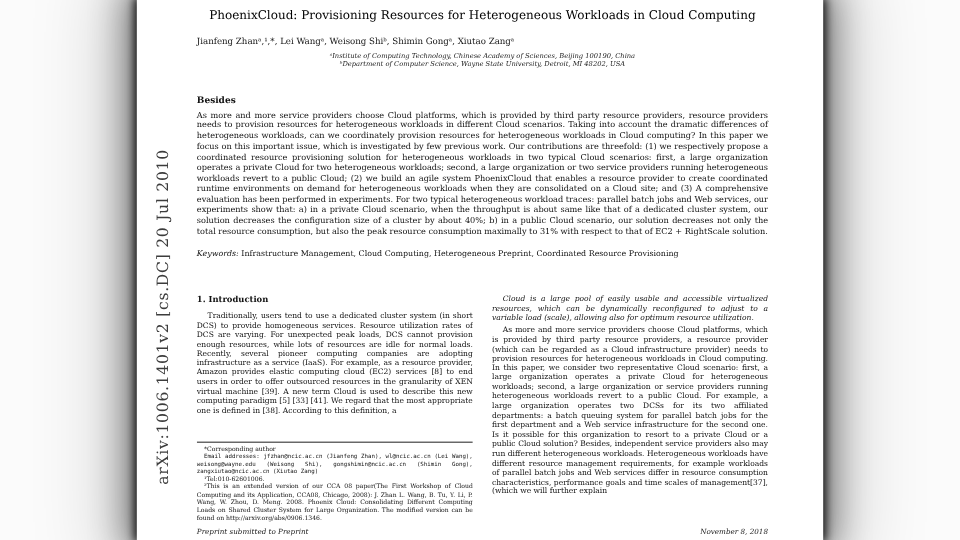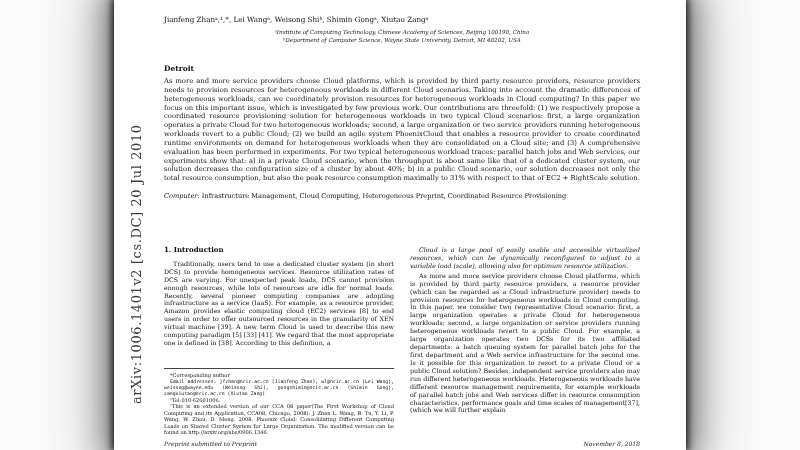--- a/index.html
+++ b/index.html
@@ -40,30 +40,31 @@
 </style>
 </head>
 <body>
 
 <div class="stage">
   <div class="paper">
 
     <div class="arxiv-stamp">arXiv:1006.1401v2  [cs.DC]  20 Jul 2010</div>
 
     <div class="content">
+      <div class="title">PhoenixCloud: Provisioning Resources for Heterogeneous Workloads in Cloud Computing</div>
       <div class="authors">Jianfeng Zhanᵃ,¹,*, Lei Wangᵃ, Weisong Shiᵇ, Shimin Gongᵃ, Xiutao Zangᵃ</div>
       <div class="affils">
         <div>ᵃInstitute of Computing Technology, Chinese Academy of Sciences, Beijing 100190, China</div>
         <div>ᵇDepartment of Computer Science, Wayne State University, Detroit, MI 48202, USA</div>
       </div>
 
-      <div class="abs-head">Detroit</div>
+      <div class="abs-head">Besides</div>
       <div class="abs-body">As more and more service providers choose Cloud platforms, which is provided by third party resource providers, resource providers needs to provision resources for heterogeneous workloads in different Cloud scenarios. Taking into account the dramatic differences of heterogeneous workloads, can we coordinately provision resources for heterogeneous workloads in Cloud computing? In this paper we focus on this important issue, which is investigated by few previous work. Our contributions are threefold: (1) we respectively propose a coordinated resource provisioning solution for heterogeneous workloads in two typical Cloud scenarios: first, a large organization operates a private Cloud for two heterogeneous workloads; second, a large organization or two service providers running heterogeneous workloads revert to a public Cloud; (2) we build an agile system PhoenixCloud that enables a resource provider to create coordinated runtime environments on demand for heterogeneous workloads when they are consolidated on a Cloud site; and (3) A comprehensive evaluation has been performed in experiments. For two typical heterogeneous workload traces: parallel batch jobs and Web services, our experiments show that: a) in a private Cloud scenario, when the throughput is about same like that of a dedicated cluster system, our solution decreases the configuration size of a cluster by about 40%; b) in a public Cloud scenario, our solution decreases not only the total resource consumption, but also the peak resource consumption maximally to 31% with respect to that of EC2 + RightScale solution.</div>
       <div class="keywords">
-        <span class="kw-label">Computer:</span>
+        <span class="kw-label">Keywords:</span>
         <span>Infrastructure Management, Cloud Computing, Heterogeneous Preprint, Coordinated Resource Provisioning</span>
       </div>
     </div>
 
     <div class="cols">
       <div class="col col-left">
         <div class="sec-head">1. Introduction</div>
         <div class="para">Traditionally, users tend to use a dedicated cluster system (in short DCS) to provide homogeneous services. Resource utilization rates of DCS are varying. For unexpected peak loads, DCS cannot provision enough resources, while lots of resources are idle for normal loads. Recently, several pioneer computing companies are adopting infrastructure as a service (IaaS). For example, as a resource provider, Amazon provides elastic computing cloud (EC2) services [8] to end users in order to offer outsourced resources in the granularity of XEN virtual machine [39]. A new term Cloud is used to describe this new computing paradigm [5] [33] [41]. We regard that the most appropriate one is defined in [38]. According to this definition, a</div>
         <div class="footnotes">
           <div class="fn">*Corresponding author</div>

